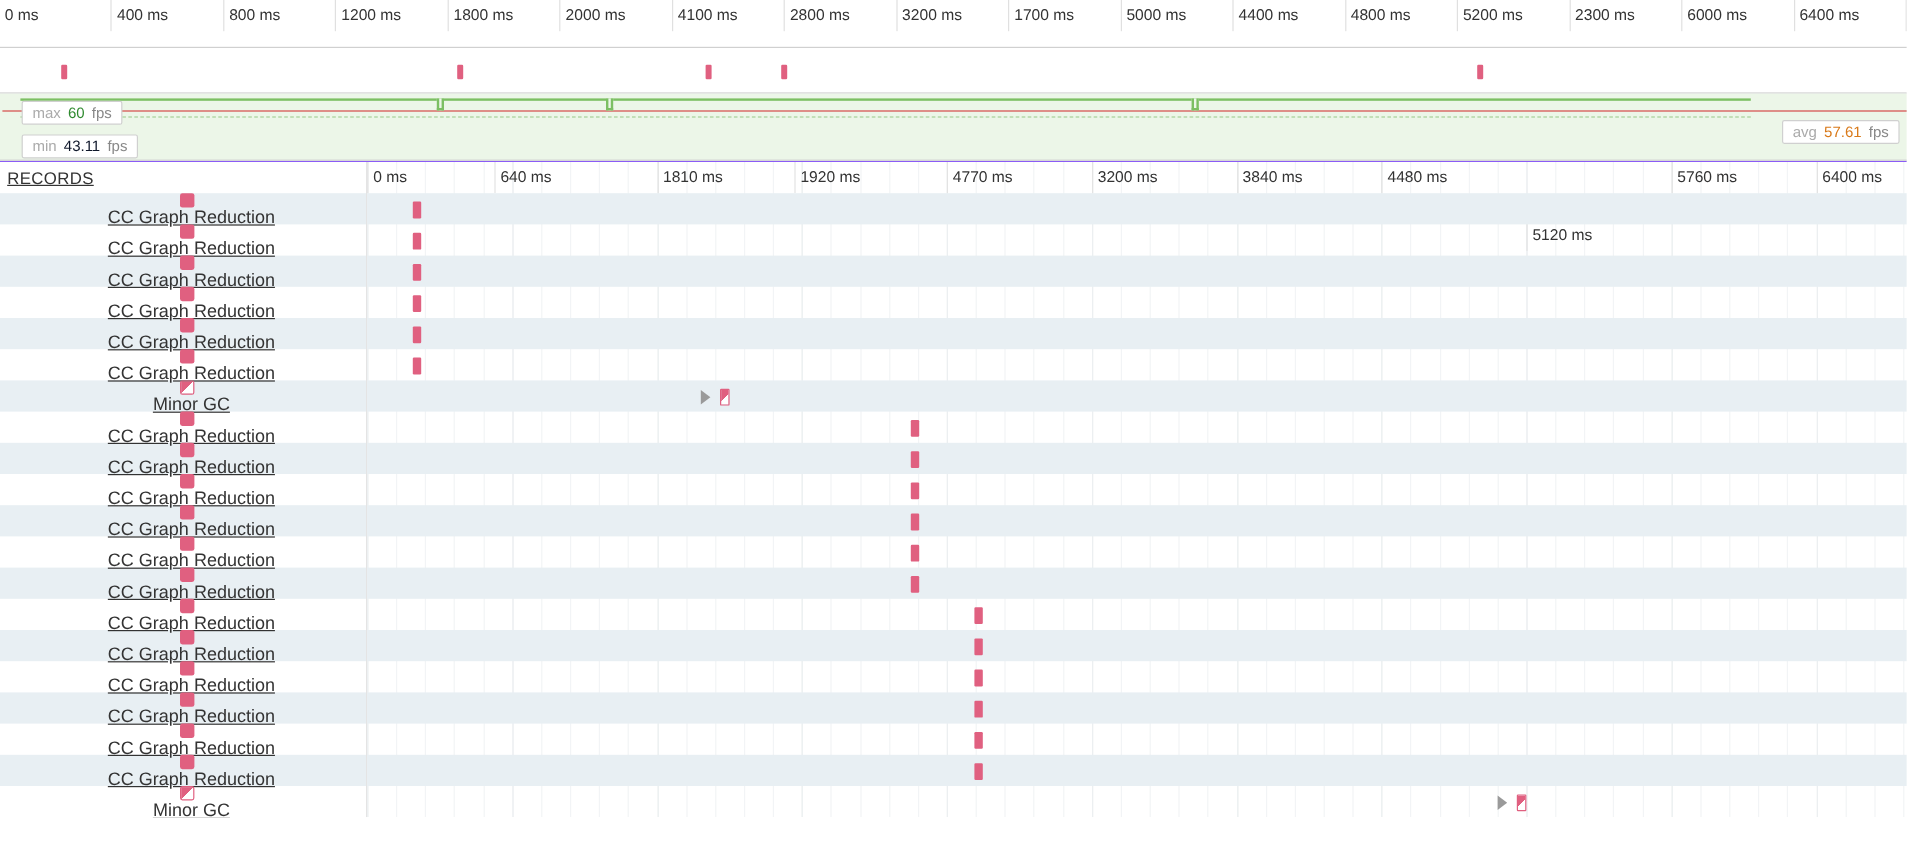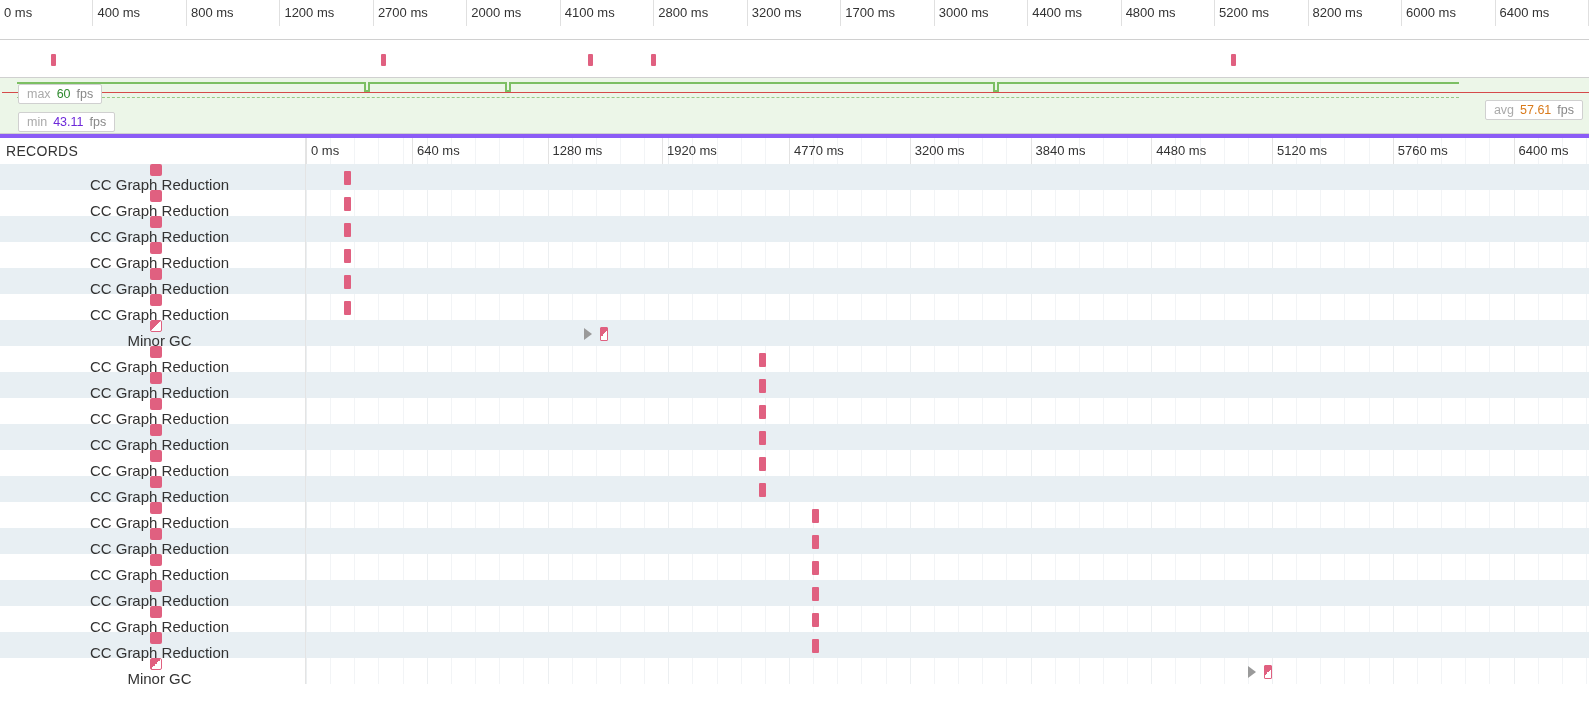--- a/index.html
+++ b/index.html
@@ -77,28 +77,29 @@
     border: 1px solid #d0d0d0;
     border-radius: 2px;
     padding: 2px 8px;
     font-size: 12.5px;
     display: flex;
     gap: 4px;
     align-items: baseline;
   }
   .fps-pill .lab { color: #aaa; margin-right: 2px;}
   .fps-pill .val-green { color: #2f8a2f; }
-  .fps-pill .val-purple { color: #6d28d9; }
+  .fps-pill .val-purple { color: #0f172a; }
   .fps-pill .val-orange { color: #d97a1a; }
   .fps-pill .unit { color: #888; margin-left: 2px;}
 
   
   .records {
     display: flex;
-    border-top: 4px solid #8b5cf6;
+    border-top: 1px solid #8b5cf6;
+    text-decoration: underline;
   }
   .rec-names {
     width: 306px;
     flex: 0 0 306px;
     border-right: 1px solid #e4e4e4;
   }
   .rec-lanes {
     flex: 1 1 auto;
     position: relative;
   }
@@ -191,31 +192,31 @@
   }
 </style>
 </head>
 <body>
 
 <div class="overview" id="ov-ticks">
     <div class="tick">0 ms</div>
     <div class="tick">400 ms</div>
     <div class="tick">800 ms</div>
     <div class="tick">1200 ms</div>
-    <div class="tick">2700 ms</div>
+    <div class="tick">1800 ms</div>
     <div class="tick">2000 ms</div>
     <div class="tick">4100 ms</div>
     <div class="tick">2800 ms</div>
     <div class="tick">3200 ms</div>
     <div class="tick">1700 ms</div>
-    <div class="tick">3000 ms</div>
+    <div class="tick">5000 ms</div>
     <div class="tick">4400 ms</div>
     <div class="tick">4800 ms</div>
     <div class="tick">5200 ms</div>
-    <div class="tick">8200 ms</div>
+    <div class="tick">2300 ms</div>
     <div class="tick">6000 ms</div>
     <div class="tick">6400 ms</div>
   </div>
 <div class="overview-row2" id="ov-marks">
     <div class="ov-marker" style="left: 3.2%;"></div>
     <div class="ov-marker" style="left: 24%;"></div>
     <div class="ov-marker" style="left: 37%;"></div>
     <div class="ov-marker" style="left: 41%;"></div>
     <div class="ov-marker" style="left: 77.5%;"></div>
   </div>
@@ -397,27 +398,27 @@
         <div class="grid-col" style="left: 603.765px;"></div>
         <div class="grid-col" style="left: 724.518px;"></div>
         <div class="grid-col" style="left: 845.271px;"></div>
         <div class="grid-col" style="left: 966.024px;"></div>
         <div class="grid-col" style="left: 1086.78px;"></div>
         <div class="grid-col" style="left: 1207.53px;"></div>
       </div>
     <div class="rec-header" id="lane-ticks">
         <div class="lane-tick" style="left: 0px;">0 ms</div>
         <div class="lane-tick" style="left: 106px;">640 ms</div>
-        <div class="lane-tick" style="left: 241.506px;">1280 ms</div>
+        <div class="lane-tick" style="left: 241.506px;">1810 ms</div>
         <div class="lane-tick" style="left: 356px;">1920 ms</div>
         <div class="lane-tick" style="left: 483.012px;">4770 ms</div>
         <div class="lane-tick" style="left: 603.765px;">3200 ms</div>
         <div class="lane-tick" style="left: 724.518px;">3840 ms</div>
         <div class="lane-tick" style="left: 845.271px;">4480 ms</div>
-        <div class="lane-tick" style="left: 966.024px;">5120 ms</div>
+        <div class="lane-tick" style="left: 966.024px; margin-top: 48px;">5120 ms</div>
         <div class="lane-tick" style="left: 1086.78px;">5760 ms</div>
         <div class="lane-tick" style="left: 1207.53px;">6400 ms</div>
       </div>
     <div id="lane-rows">
         <div class="lane-row odd">
           <div class="bar" style="left: 37.7353px;"></div>
         </div>
         <div class="lane-row">
           <div class="bar" style="left: 37.7353px;"></div>
         </div>

